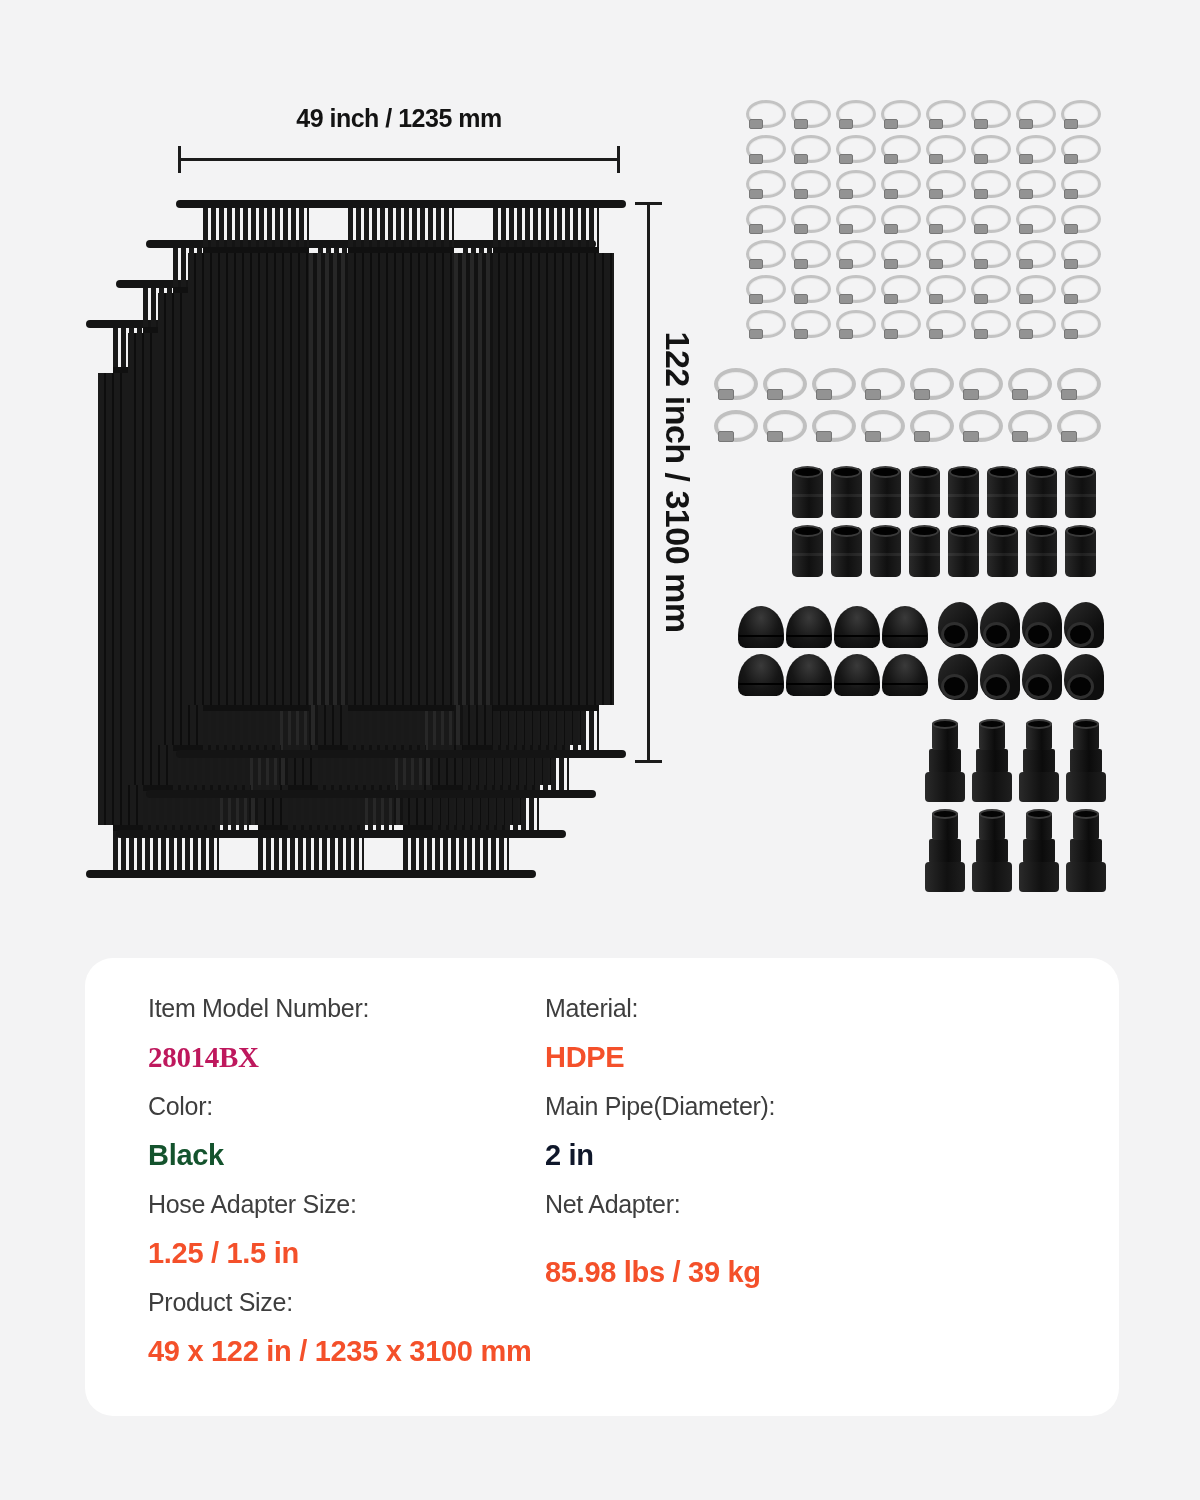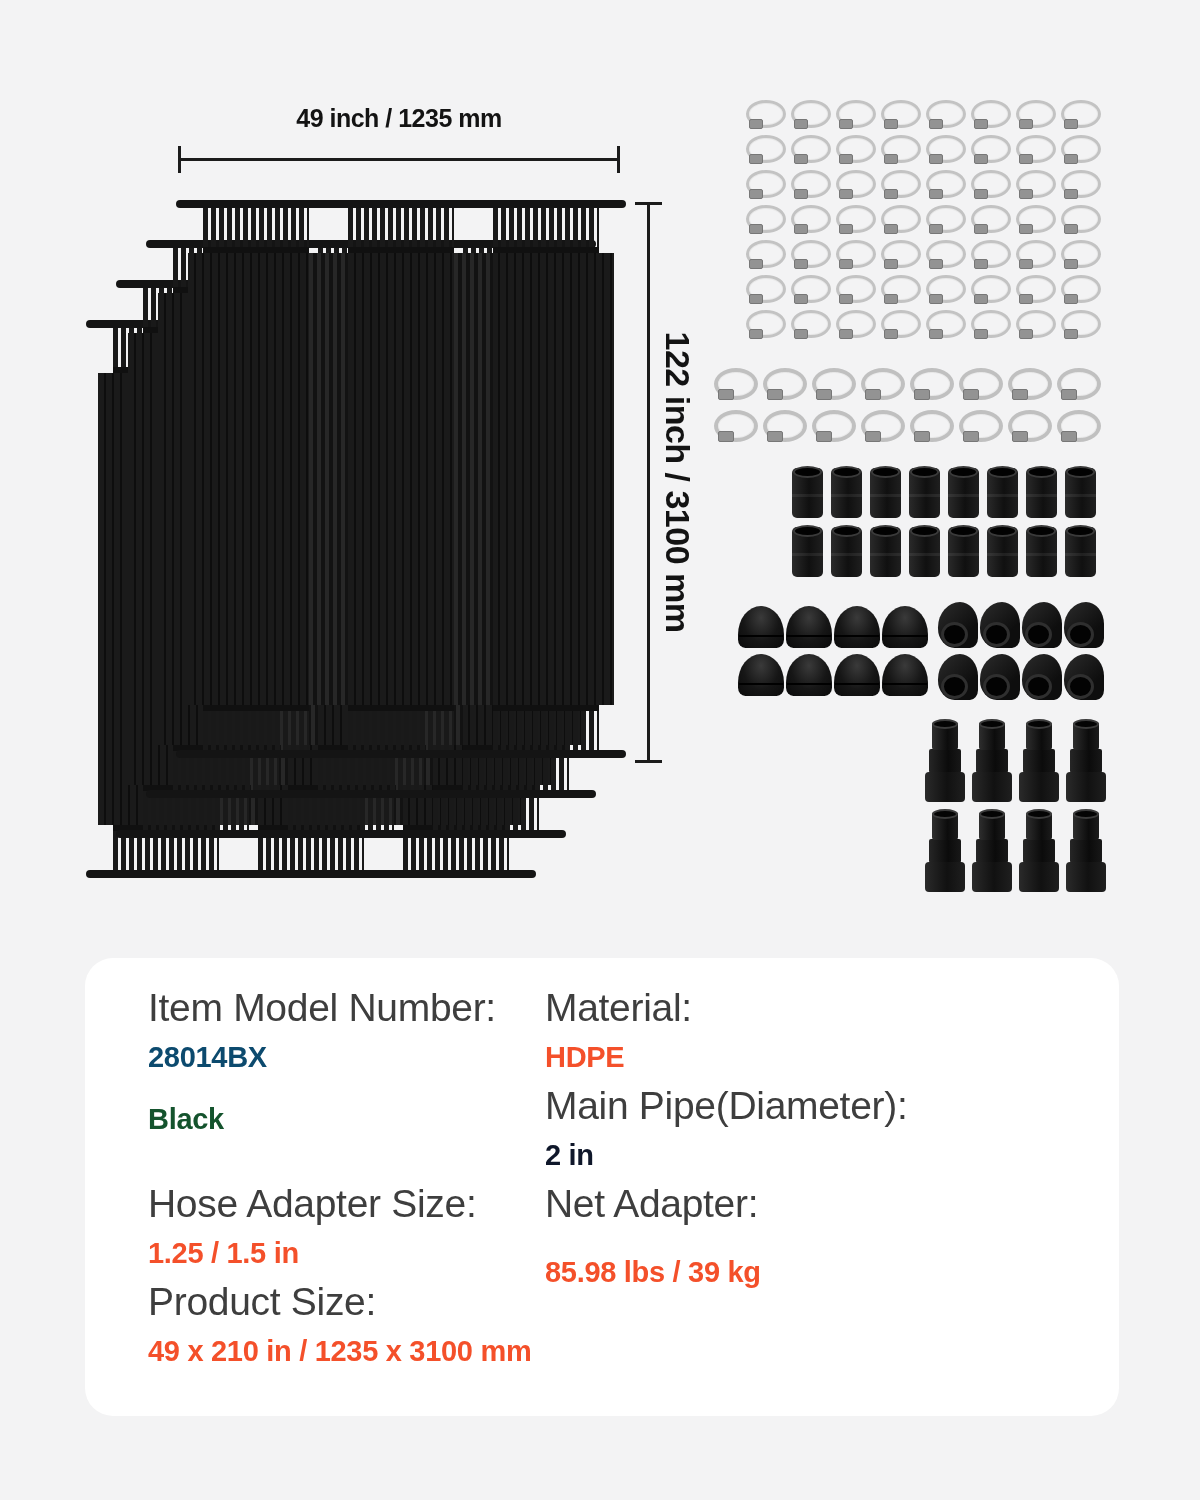--- a/index.html
+++ b/index.html
@@ -78,21 +78,21 @@
     border-radius:50%;background:#040404;border:2px solid #3c3c3c;}
   .adapter .ad-mid{width:32px;height:24px;background:linear-gradient(90deg,#262626,#0b0b0b 60%,#181818);
     border-radius:2px;margin-top:-1px;}
   .adapter .ad-base{width:40px;height:30px;background:linear-gradient(90deg,#2a2a2a,#111 55%,#1f1f1f);
     border-radius:4px;margin-top:-1px;}
 
   
   .spec-card{position:absolute;left:85px;top:958px;width:1034px;height:458px;background:#ffffff;border-radius:28px;}
   .spec-grid{position:absolute;left:63px;top:32px;right:30px;display:grid;grid-template-columns:397px 1fr;}
   .spec-cell{height:98px;}
-  .spec-label{font-size:39px;color:#3e3e3e;line-height:36px;letter-spacing:-0.3px;}
+  .spec-label{font-size:25px;color:#3e3e3e;line-height:36px;letter-spacing:-0.3px;}
   .spec-value{font-size:29px;font-weight:700;line-height:36px;margin-top:13px;letter-spacing:-0.3px;}
 </style>
 </head>
 <body>
 
 <div class="canvas">
 
   <div class="dim-h-label">49 inch / 1235 mm</div>
   <div class="dim-h-line"></div>
 
@@ -328,41 +328,42 @@
         <i class="ad-top"></i>
         <i class="ad-mid"></i>
         <i class="ad-base"></i>
       </div>
     </div>
 
   <div class="spec-card">
     <div class="spec-grid">
       <div class="spec-cell">
         <div class="spec-label">Item Model Number:</div>
-        <div class="spec-value accent" style="color: #0c4a6e;">28014BX</div>
+        <div class="spec-value accent" style="color: #be185d; font-family: Liberation Serif, serif;">28014BX</div>
       </div>
       <div class="spec-cell">
         <div class="spec-label">Material:</div>
         <div class="spec-value accent" style="color: rgb(244, 80, 42);">HDPE</div>
       </div>
       <div class="spec-cell">
+        <div class="spec-label">Color:</div>
         <div class="spec-value accent" style="color: #14532d;">Black</div>
       </div>
       <div class="spec-cell">
         <div class="spec-label">Main Pipe(Diameter):</div>
         <div class="spec-value accent" style="color: #0f172a;">2 in</div>
       </div>
       <div class="spec-cell">
         <div class="spec-label">Hose Adapter Size:</div>
         <div class="spec-value accent" style="color: rgb(244, 80, 42);">1.25 / 1.5 in</div>
       </div>
       <div class="spec-cell">
         <div class="spec-label">Net Adapter:</div>
         <div class="spec-value accent" style="color: rgb(244, 80, 42); margin-top: 32px;">85.98 lbs / 39 kg</div>
       </div>
       <div class="spec-cell">
         <div class="spec-label">Product Size:</div>
-        <div class="spec-value accent" style="color: rgb(244, 80, 42);">49 x 210 in / 1235 x 3100 mm</div>
+        <div class="spec-value accent" style="color: rgb(244, 80, 42);">49 x 122 in / 1235 x 3100 mm</div>
       </div>
     </div>
   </div>
 
 </div>
 
 </body></html>

